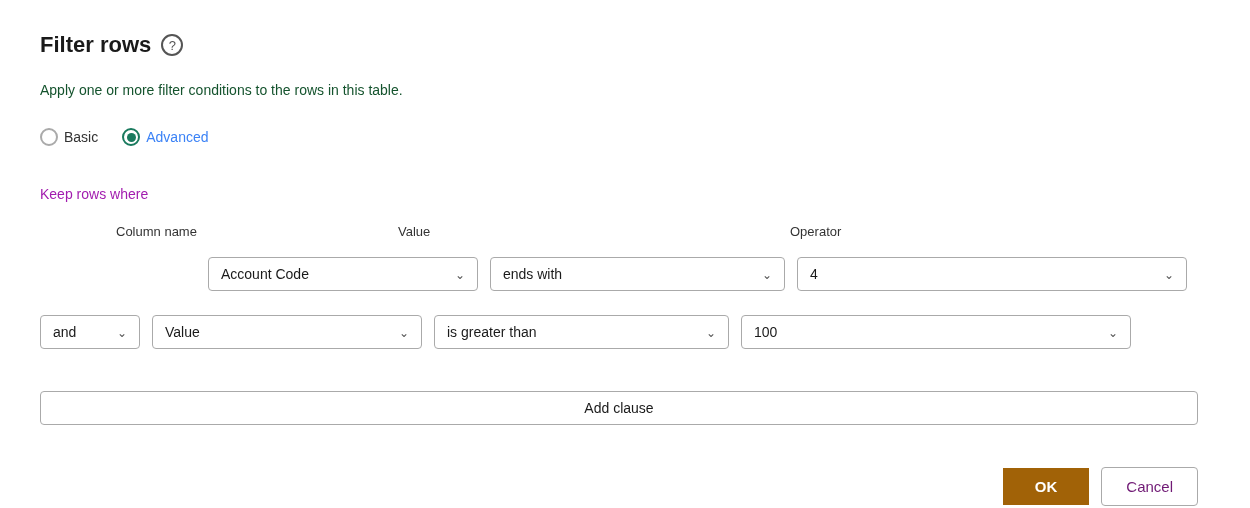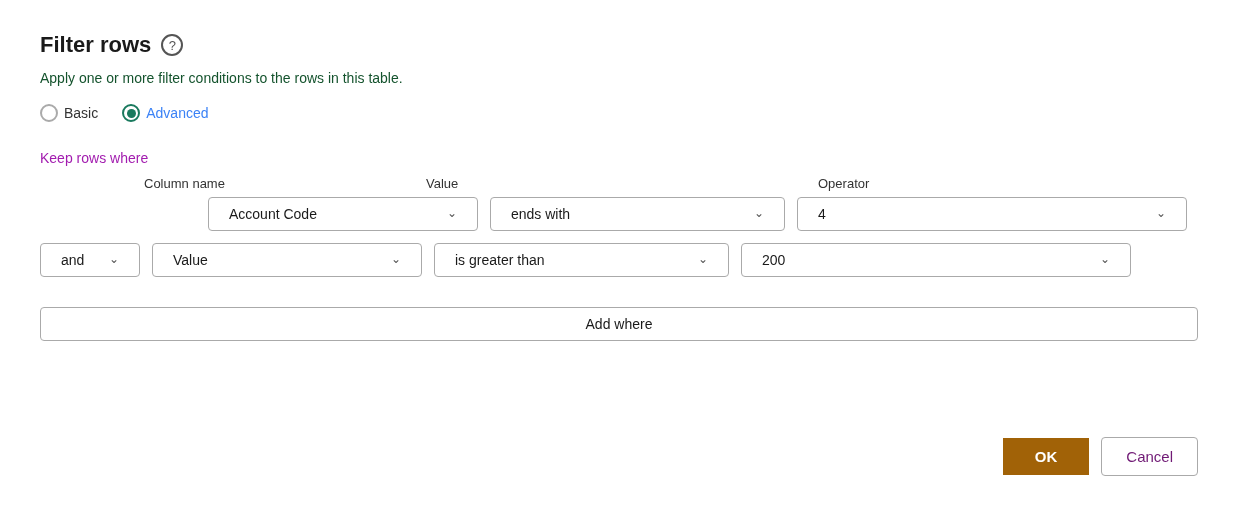--- a/index.html
+++ b/index.html
@@ -19,21 +19,21 @@
       overflow: hidden;
     }
 
     .dialog {
       width: 1238px;
       height: 508px;
       background: #ffffff;
       padding: 32px 40px;
       display: flex;
       flex-direction: column;
-      gap: 0;
+      gap: 12px;
     }
 
     .title-row {
       display: flex;
       align-items: center;
       gap: 10px;
       margin-bottom: 12px;
     }
 
     .title {
@@ -107,21 +107,21 @@
 
     .keep-rows-label {
       font-size: 14px;
       color: #a21caf;
       margin-bottom: 10px;
     }
 
     .header-row {
       display: flex;
       align-items: flex-start;
-      margin-left: 104px;
+      margin-left: 76px;
       gap: 12px;
       margin-bottom: 6px;
     }
 
     .col-header {
       font-size: 13px;
       color: #333;
       font-weight: 500;
     }
 
@@ -143,25 +143,25 @@
       gap: 12px;
       margin-bottom: 12px;
     }
 
     .filter-row-first {
       margin-left: 168px;
     }
 
     .dropdown {
       display: flex;
-      align-items: flex-start;
+      align-items: flex-end;
       justify-content: space-between;
       border: 1.5px solid #aaa;
       border-radius: 4px;
-      padding: 8px 20px;
+      padding: 8px 12px;
       font-size: 14px;
       color: #1a1a1a;
       background: #fff;
       cursor: pointer;
       user-select: none;
     }
 
     .dropdown-connector {
       width: 100px;
     }
@@ -287,25 +287,25 @@
     </div>
     <div class="dropdown dropdown-column">
       <span class="dropdown-text">Value</span>
       <span class="chevron-icon">⌄</span>
     </div>
     <div class="dropdown dropdown-operator">
       <span class="dropdown-text">is greater than</span>
       <span class="chevron-icon">⌄</span>
     </div>
     <div class="dropdown dropdown-value">
-      <span class="dropdown-text">200</span>
-      <span class="chevron-icon">⌄</span>
-    </div>
-  </div>
-
-  <button class="add-clause-btn">Add where</button>
+      <span class="dropdown-text">100</span>
+      <span class="chevron-icon">⌄</span>
+    </div>
+  </div>
+
+  <button class="add-clause-btn">Add clause</button>
 
   <div class="footer-row">
     <button class="ok-btn">OK</button>
     <button class="cancel-btn">Cancel</button>
   </div>
 
 </div>
 
 </body></html>

